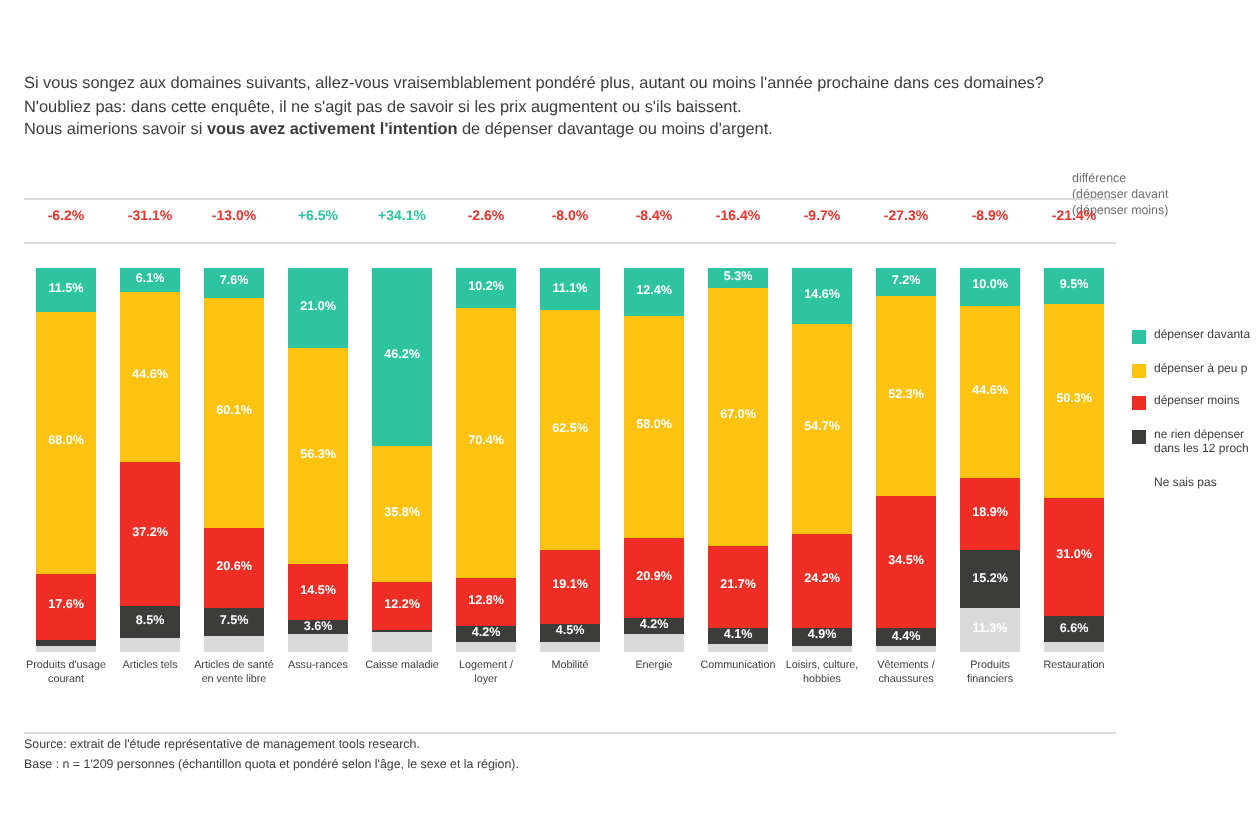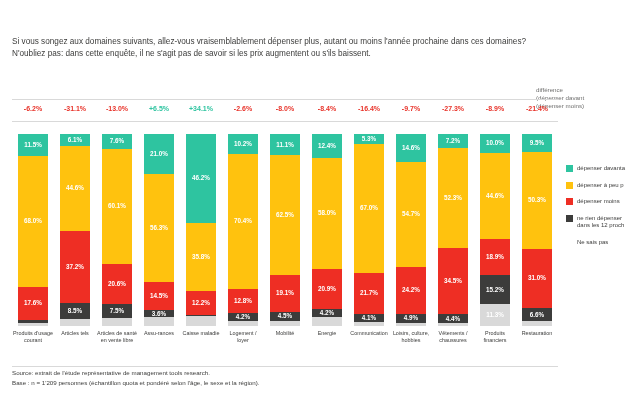--- a/index.html
+++ b/index.html
@@ -40,22 +40,23 @@
 
   .sourcewrap{position:absolute;left:12px;top:368px;width:460px;font-size:6.2px;line-height:9.5px;color:#3c3c3b;}
   .srule{position:absolute;left:12px;top:366px;width:546px;height:1px;background:#d9d9d9;}
 </style>
 </head>
 <body>
 
 <div class="page">
 
   <div class="title">
-    <div>Si vous songez aux domaines suivants, allez-vous vraisemblablement dépenser plus, autant ou moins l'année prochaine dans ces domaines?</div>
+    <div>Si vous songez aux domaines suivants, allez-vous vraisemblablement pondéré plus, autant ou moins l'année prochaine dans ces domaines?</div>
     <div class="i">N'oubliez pas: dans cette enquête, il ne s'agit pas de savoir si les prix augmentent ou s'ils baissent.</div>
+    <div class="i"><span>Nous aimerions savoir si </span><span class="b">vous avez activement l'intention</span><span> de dépenser davantage ou moins d'argent.</span></div>
   </div>
 
   <div class="diffLabel">
     <div>différence</div>
     <div>(dépenser davant</div>
     <div>(dépenser moins)</div>
   </div>
 
   <div class="rule top"></div>
   <div class="diffrow" id="diffrow">

